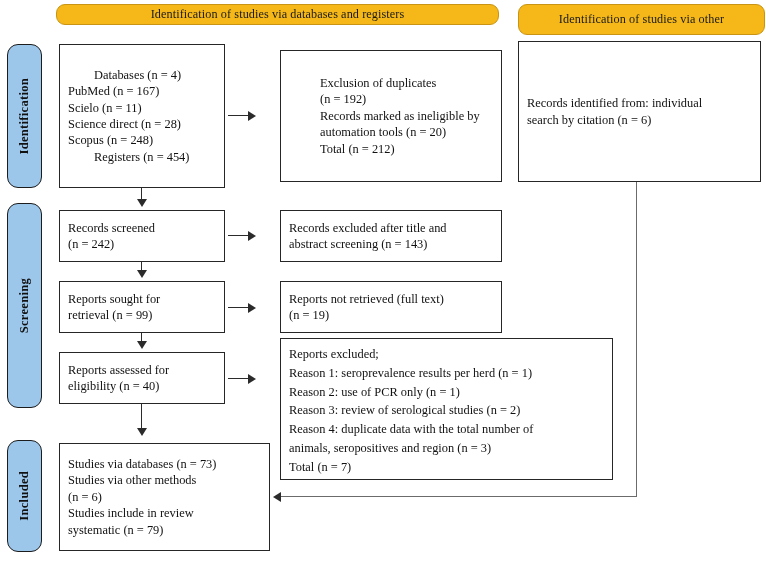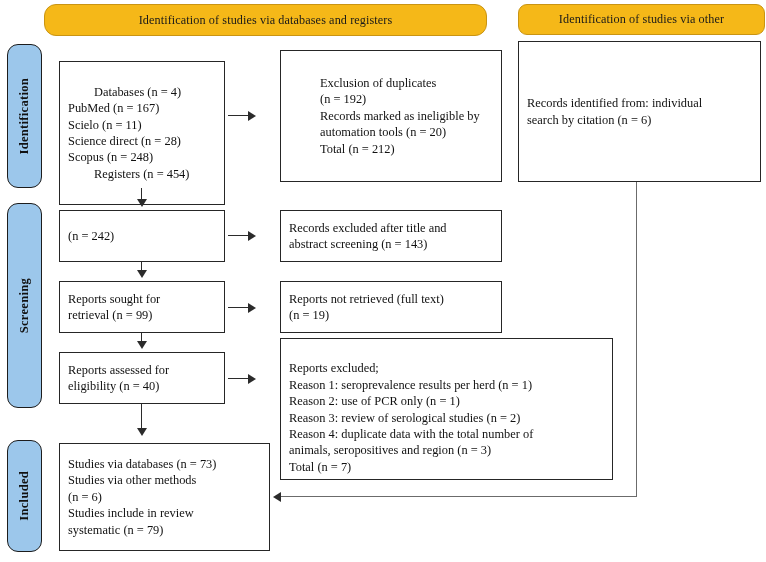--- a/index.html
+++ b/index.html
@@ -44,21 +44,21 @@
   
   .box {
     position: absolute;
     background: #ffffff;
     border: 1.5px solid #262626;
     display: flex;
     flex-direction: column;
     justify-content: center;
     padding: 4px 8px;
   }
-  .box.topalign { justify-content: flex-end; padding-top: 7px; }
+  .box.topalign { justify-content: space-between; padding-top: 7px; }
   .box .ln {
     font-size: 12.4px;
     line-height: 1.32;
     color: #111;
     white-space: nowrap;
   }
   .box .ln.indent { padding-left: 26px; }
 
   
   .hline, .vline {
@@ -89,41 +89,41 @@
     border-top: 5px solid transparent;
     border-bottom: 5px solid transparent;
     border-right: 8px solid #2b2b2b;
   }
 </style>
 </head>
 <body>
 
 <div id="canvas">
 
-  <div class="hdr" style="left:44px; top:4px; width:443px; height:32px;border-radius:12px;">
+  <div class="hdr" style="left:56px; top:4px; width:443px; height:21px;">
     <span>Identification of studies via databases and registers</span>
   </div>
 
   <div class="hdr" style="left:518px; top:4px; width:247px; height:31px;">
     <span>Identification of studies via other</span>
   </div>
 
   <div class="stage" style="left:7px; top:44px; width:35px; height:144px;">
     <span>Identification</span>
   </div>
 
   <div class="stage" style="left:7px; top:203px; width:35px; height:205px;">
     <span>Screening</span>
   </div>
 
   <div class="stage" style="left:7px; top:440px; width:35px; height:112px;">
     <span>Included</span>
   </div>
 
-  <div class="box" style="left:59px; top:44px; width:166px; height:144px;margin-top:17px;">
+  <div class="box" style="left:59px; top:44px; width:166px; height:144px;">
     <div class="ln indent">Databases (n = 4)</div>
     <div class="ln">PubMed (n = 167)</div>
     <div class="ln">Scielo (n = 11)</div>
     <div class="ln">Science direct (n = 28)</div>
     <div class="ln">Scopus (n = 248)</div>
     <div class="ln indent">Registers (n = 454)</div>
   </div>
 
   <div class="hline" style="left:228px; top:115px; width:22px;"></div>
   <div class="arrow-r" style="left:248px; top:111px;"></div>
@@ -138,20 +138,21 @@
 
   <div class="box" style="left:518px; top:41px; width:243px; height:141px;">
     <div class="ln">Records identified from: individual</div>
     <div class="ln">search by citation (n = 6)</div>
   </div>
 
   <div class="vline" style="left:141px; top:188px; width:1.4px; height:15px;"></div>
   <div class="arrow-d" style="left:137px; top:199px;"></div>
 
   <div class="box" style="left:59px; top:210px; width:166px; height:52px;">
+    <div class="ln">Records screened</div>
     <div class="ln">(n = 242)</div>
   </div>
 
   <div class="hline" style="left:228px; top:235px; width:22px;"></div>
   <div class="arrow-r" style="left:248px; top:231px;"></div>
 
   <div class="box" style="left:280px; top:210px; width:222px; height:52px;">
     <div class="ln">Records excluded after title and</div>
     <div class="ln">abstract screening (n = 143)</div>
   </div>

